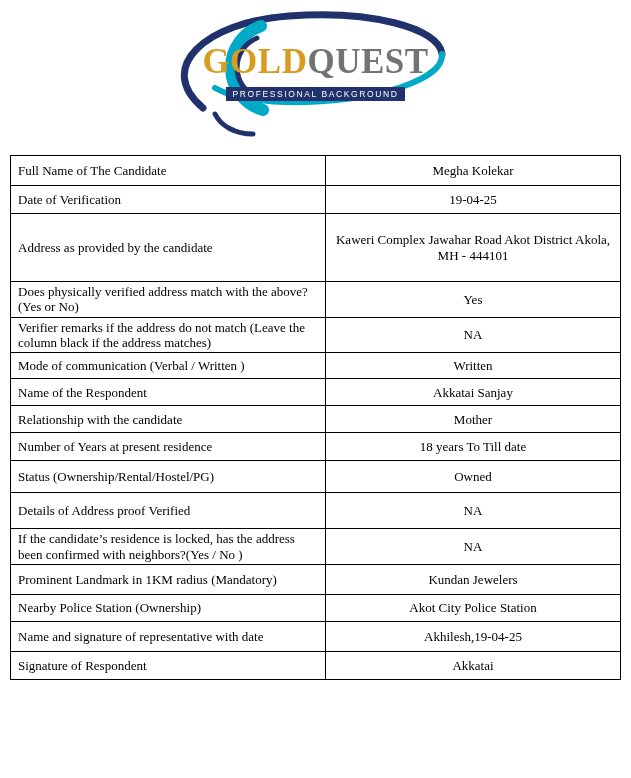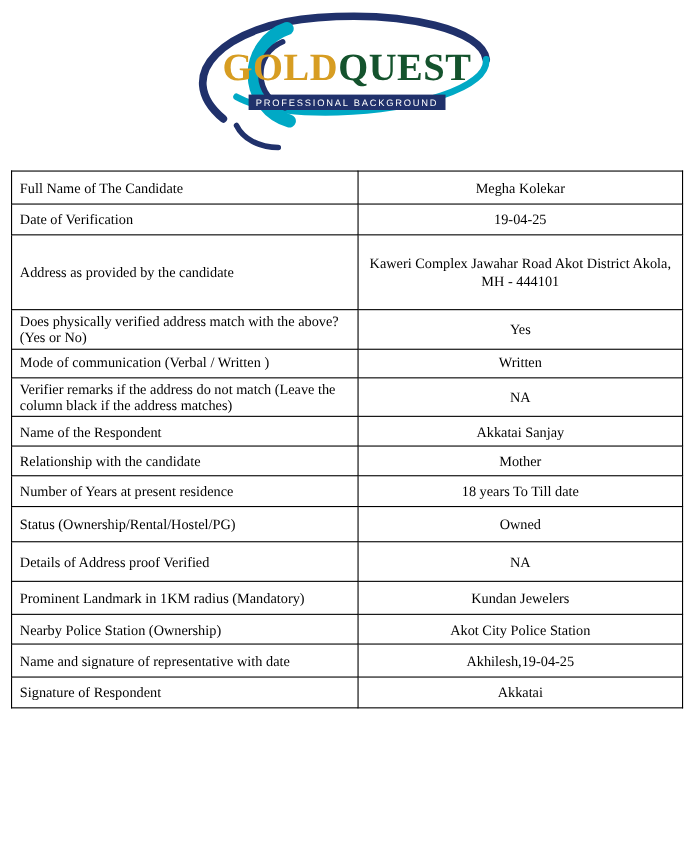--- a/index.html
+++ b/index.html
@@ -11,21 +11,21 @@
   .logo{
     position:relative;width:310px;height:134px;margin:6px auto 0;
   }
   .logo svg{position:absolute;left:0;top:0;}
   .brand{
     position:absolute;left:0;right:0;top:36px;text-align:center;
     font-weight:bold;font-size:35px;letter-spacing:0.5px;
     font-family:"Liberation Serif", serif;
   }
   .brand .gold{color:#d79d22;}
-  .brand .quest{color:#14532d;}
+  .brand .quest{color:#737373;}
   .tag1-wrap{position:absolute;left:0;right:0;top:77px;text-align:center;}
   .tag1{
     display:inline-block;background:#20316b;color:#ffffff;
     font-family:"Liberation Sans", sans-serif;
     font-size:8.5px;letter-spacing:1.6px;padding:2px 7px;
   }
   .tag2{
     position:absolute;left:0;right:0;top:95px;text-align:center;
     color:#00a9c5;font-family:"Liberation Sans", sans-serif;
     font-size:8.5px;letter-spacing:3px;
@@ -69,46 +69,50 @@
       <td class="val">19-04-25</td>
     </tr>
     <tr style="height:68px">
       <td class="lbl">Address as provided by the candidate</td>
       <td class="val">Kaweri Complex Jawahar Road Akot District Akola, MH - 444101</td>
     </tr>
     <tr style="height:34px">
       <td class="lbl">Does physically verified address match with the above? (Yes or No)</td>
       <td class="val">Yes</td>
     </tr>
+    <tr style="height:30px">
+      <td class="lbl">Verifier remarks if the address do not match (Leave the column black if the address matches)</td>
+      <td class="val">NA</td>
+    </tr>
     <tr style="height:26px">
       <td class="lbl">Mode of communication (Verbal / Written )</td>
       <td class="val">Written</td>
-    </tr>
-    <tr style="height:30px">
-      <td class="lbl">Verifier remarks if the address do not match (Leave the column black if the address matches)</td>
-      <td class="val">NA</td>
     </tr>
     <tr style="height:27px">
       <td class="lbl">Name of the Respondent</td>
       <td class="val">Akkatai Sanjay</td>
     </tr>
     <tr style="height:27px">
       <td class="lbl">Relationship with the candidate</td>
       <td class="val">Mother</td>
     </tr>
     <tr style="height:28px">
       <td class="lbl">Number of Years at present residence</td>
       <td class="val">18 years To Till date</td>
     </tr>
     <tr style="height:32px">
       <td class="lbl">Status (Ownership/Rental/Hostel/PG)</td>
       <td class="val">Owned</td>
     </tr>
     <tr style="height:36px">
       <td class="lbl">Details of Address proof Verified</td>
+      <td class="val">NA</td>
+    </tr>
+    <tr style="height:34px">
+      <td class="lbl">If the candidate’s residence is locked, has the address been confirmed with neighbors?(Yes / No )</td>
       <td class="val">NA</td>
     </tr>
     <tr style="height:30px">
       <td class="lbl">Prominent Landmark in 1KM radius (Mandatory)</td>
       <td class="val">Kundan Jewelers</td>
     </tr>
     <tr style="height:27px">
       <td class="lbl">Nearby Police Station (Ownership)</td>
       <td class="val">Akot City Police Station</td>
     </tr>

